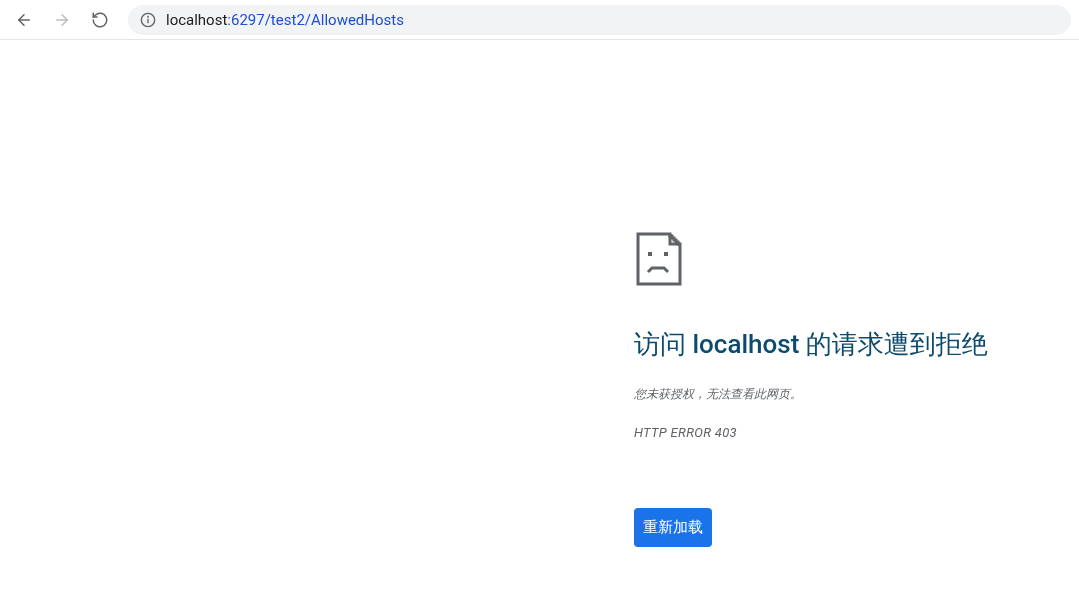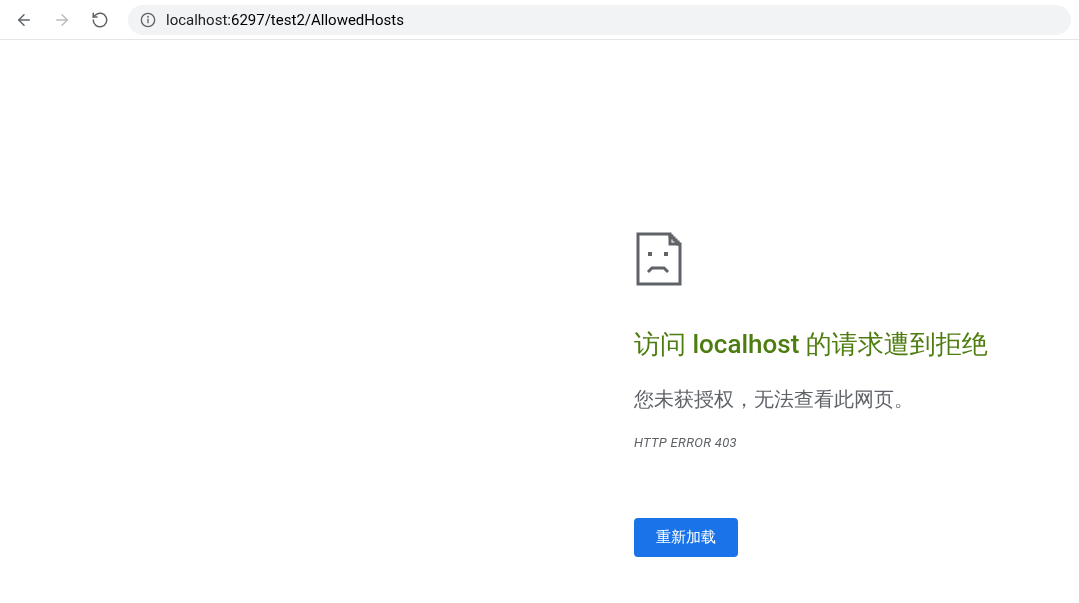--- a/index.html
+++ b/index.html
@@ -62,62 +62,63 @@
     .url-text {
       font-size: 15px;
       color: #202124;
       display: flex;
       align-items: baseline;
     }
     .url-host {
       color: #202124;
     }
     .url-rest {
-      color: #000000;
+      color: #1d4ed8;
     }
     .content-area {
       padding-top: 190px;
       padding-left: 634px;
       position: relative;
     }
     .error-icon {
       margin-bottom: 36px;
     }
     .error-icon svg {
       width: 52px;
       height: 58px;
     }
     .error-title {
       font-size: 26px;
       font-weight: 400;
-      color: #4d7c0f;
+      color: #0c4a6e;
       margin-bottom: 24px;
       line-height: 1.3;
     }
     .error-title .bold-host {
       font-weight: 500;
     }
     .error-subtitle {
-      font-size: 20px;
+      font-size: 12px;
       color: #5f6368;
       margin-bottom: 22px;
+      font-style: italic;
     }
     .error-code {
       font-size: 13px;
       color: #5f6368;
       letter-spacing: 0.3px;
       margin-bottom: 68px;
       font-style: italic;
     }
     .reload-btn {
       display: inline-block;
       background: #1a73e8;
       color: #ffffff;
       font-size: 15px;
-      padding: 10px 22px;
+      padding: 10px 9px;
       border: none;
       border-radius: 4px;
       cursor: pointer;
       font-family: Liberation Serif, serif;
     }
   </style>
 </head>
 <body>
 
 <div class="toolbar">

